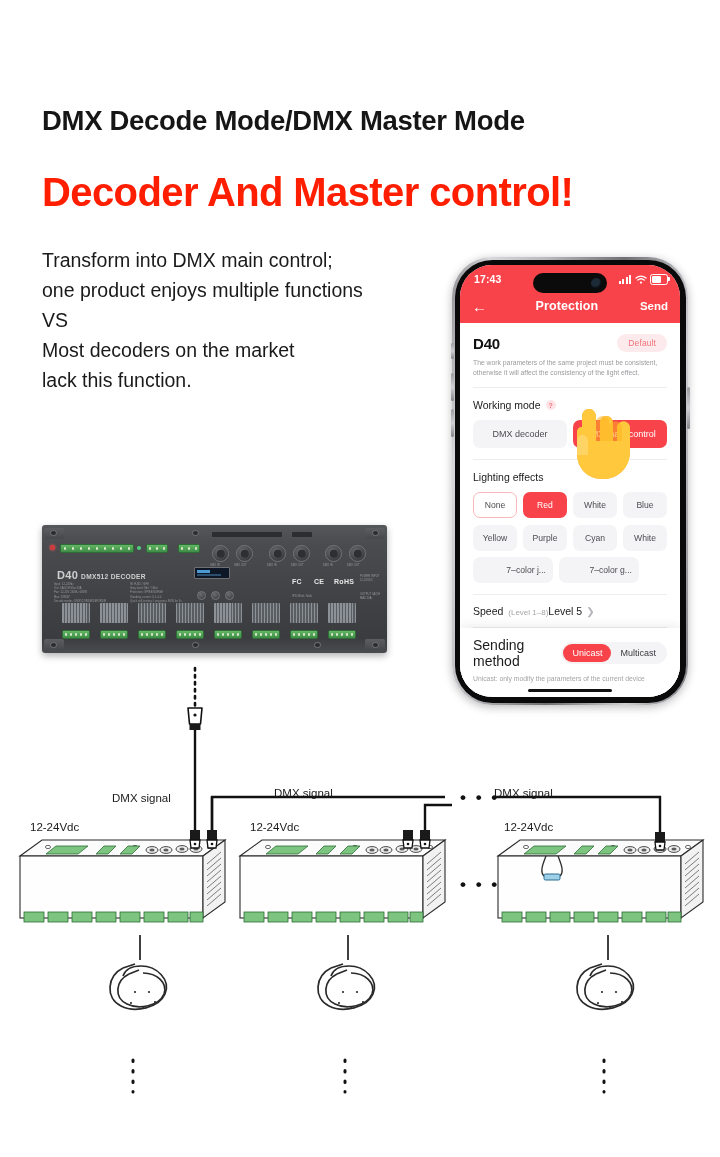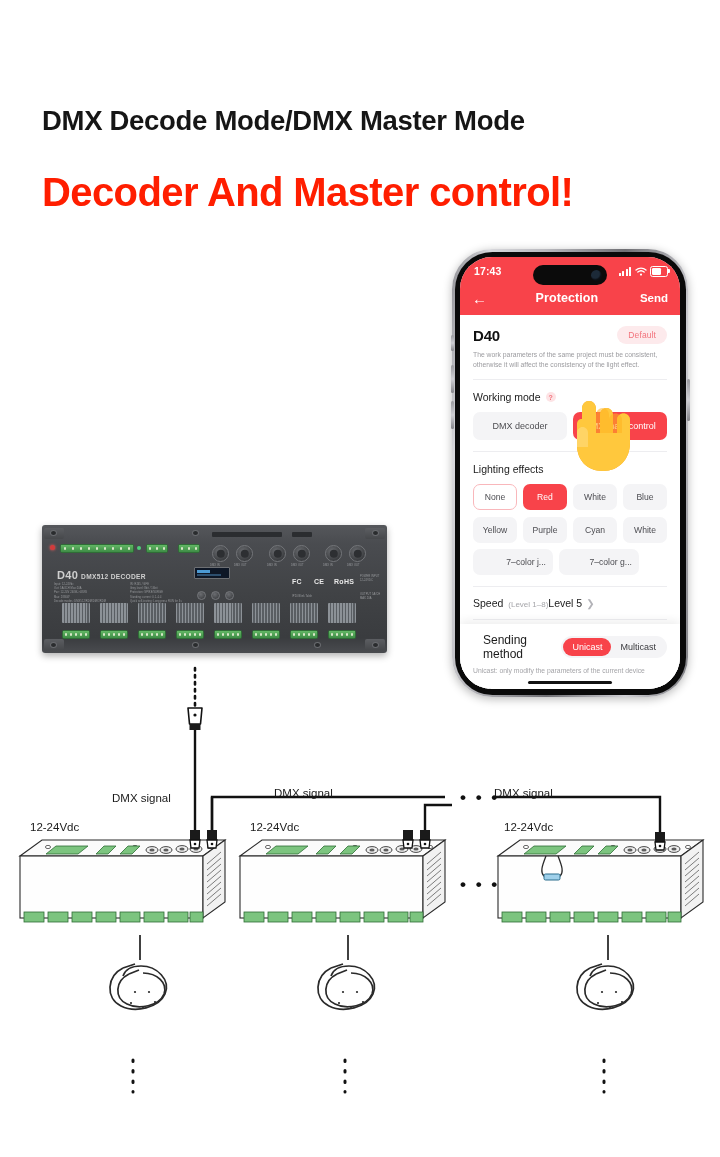--- a/index.html
+++ b/index.html
@@ -28,21 +28,21 @@
   .body-copy div{white-space:nowrap;}
   .footnote{
     position:absolute;left:42px;top:440px;width:400px;
     font-size:12.4px;line-height:17px;color:#1a1a1a;
   }
   .footnote .star{font-size:13px;vertical-align:top;}
   .footnote .ln2{display:block;padding-left:9px;}
 
   
   .phone{
-    position:absolute;left:452px;top:249px;width:236px;height:448px;
+    position:absolute;left:452px;top:257px;width:236px;height:448px;
   }
   .phone-outer{
     position:absolute;inset:0;border-radius:40px;
     background:linear-gradient(100deg,#8e8e93 0%,#d8d8dc 12%,#b9b9be 30%,#6f6f74 55%,#cfcfd4 80%,#7c7c81 100%);
     box-shadow:0 2px 10px rgba(0,0,0,.28);
   }
   .phone-band{position:absolute;inset:2.5px;border-radius:37.5px;background:#0a0a0a;}
   .phone-screen{
     position:absolute;left:8px;top:8px;right:8px;bottom:8px;
     border-radius:32px;background:#fff;overflow:hidden;
@@ -108,21 +108,21 @@
   .slider .fill{position:absolute;left:0;top:0;bottom:0;width:50%;background:#f8434a;border-radius:2px;}
   .slider .knob{position:absolute;left:50%;top:50%;transform:translate(-50%,-50%);
     width:11px;height:11px;border-radius:50%;background:#fff;border:3px solid #f8434a;box-sizing:border-box;
     box-shadow:0 1px 2px rgba(0,0,0,.2);}
   .slider-ends{display:flex;justify-content:space-between;font-size:7.5px;color:#a0a0a5;margin-top:6px;}
   .overlay-card{
     position:absolute;left:0;right:0;bottom:0;background:#fff;padding:9px 13px 14px;
     box-sizing:border-box;box-shadow:0 -3px 9px rgba(0,0,0,.07);
   }
   .ov-row{display:flex;align-items:center;justify-content:space-between;}
-  .ov-title{font-size:12px;color:#1b1b1b;margin-left:10px;}
+  .ov-title{font-size:14px;color:#1b1b1b;}
   .seg{background:#f4f4f6;border-radius:12px;display:flex;align-items:center;padding:2px;}
   .seg span{font-size:9px;padding:4px 9px;border-radius:11px;color:#3a3a3e;}
   .seg span.on{background:#f8434a;color:#fff;}
   .ov-note{font-size:6.8px;color:#a4a4a8;line-height:9.5px;margin-top:5px;}
   .home-ind{position:absolute;left:50%;transform:translateX(-50%);bottom:5px;
     width:84px;height:3.5px;border-radius:3px;background:#111;}
   
   .hand{position:absolute;left:108px;top:132px;width:78px;height:92px;z-index:6;}
 
   
@@ -159,20 +159,27 @@
   svg.wire{position:absolute;left:0;top:0;width:720px;height:440px;overflow:visible;}
 </style>
 </head>
 <body>
 
 <div class="page">
 
   <div class="h-main">DMX Decode Mode/DMX Master Mode</div>
   <div class="h-sub" style="color:#ff1e00">Decoder And Master control!</div>
 
+  <div class="body-copy">
+    <div>Transform into DMX main control;</div>
+    <div>one product enjoys multiple functions</div>
+    <div>VS</div>
+    <div>Most decoders on the market</div>
+    <div>lack this function.</div>
+  </div>
 
 
   <div class="phone">
     <div class="phone-outer"></div>
     <div class="phone-band"></div>
     <div class="btn-side btn-mute"></div>
     <div class="btn-side btn-volup"></div>
     <div class="btn-side btn-voldn"></div>
     <div class="btn-side btn-power"></div>
 

